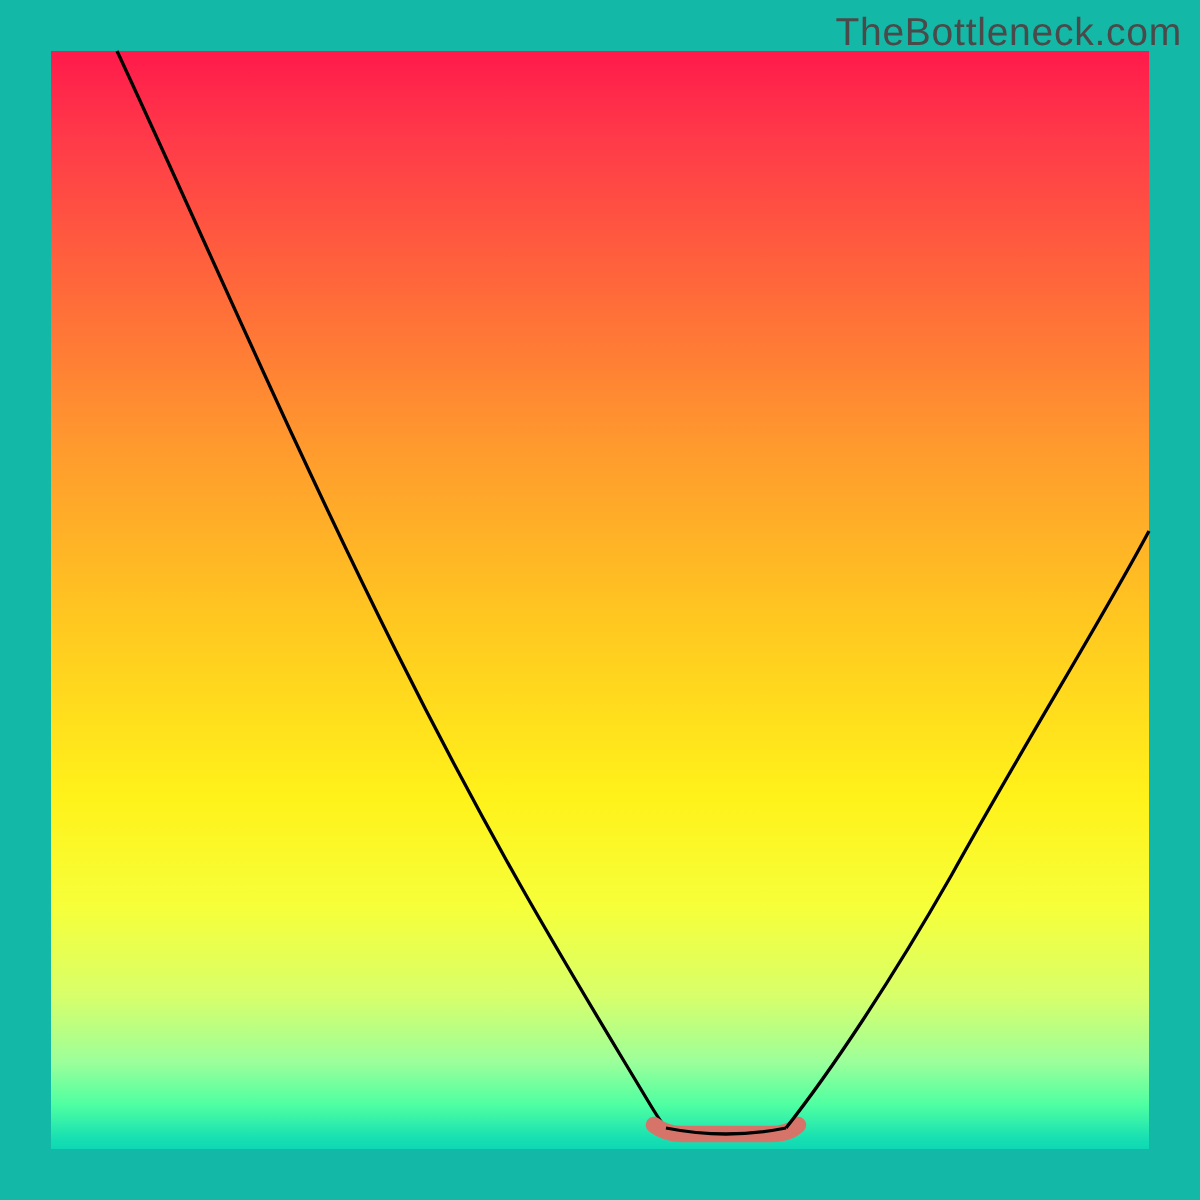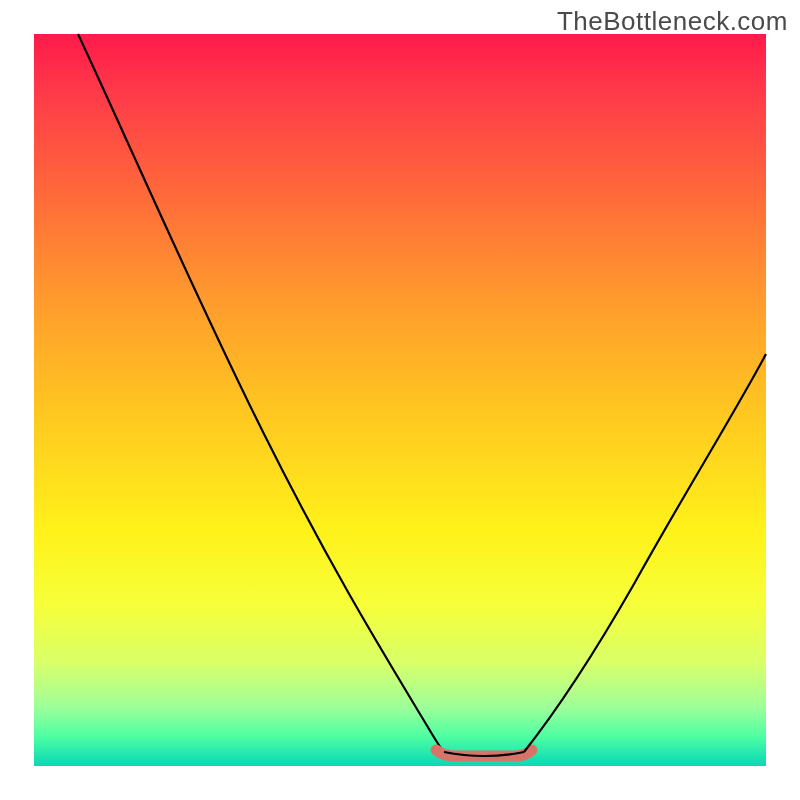--- a/index.html
+++ b/index.html
@@ -8,21 +8,21 @@
     width: 800px;
     height: 800px;
     background: #000;
     overflow: hidden;
     font-family: Arial, Helvetica, sans-serif;
   }
   .stage {
     position: relative;
     width: 800px;
     height: 800px;
-    background: #ffffff;
+    background: #14b8a6;
   }
   .watermark {
     position: absolute;
     top: 6px;
     right: 12px;
     color: #4a4a4a;
     font-size: 26px;
     letter-spacing: 0.5px;
     font-weight: 400;
     z-index: 30;

